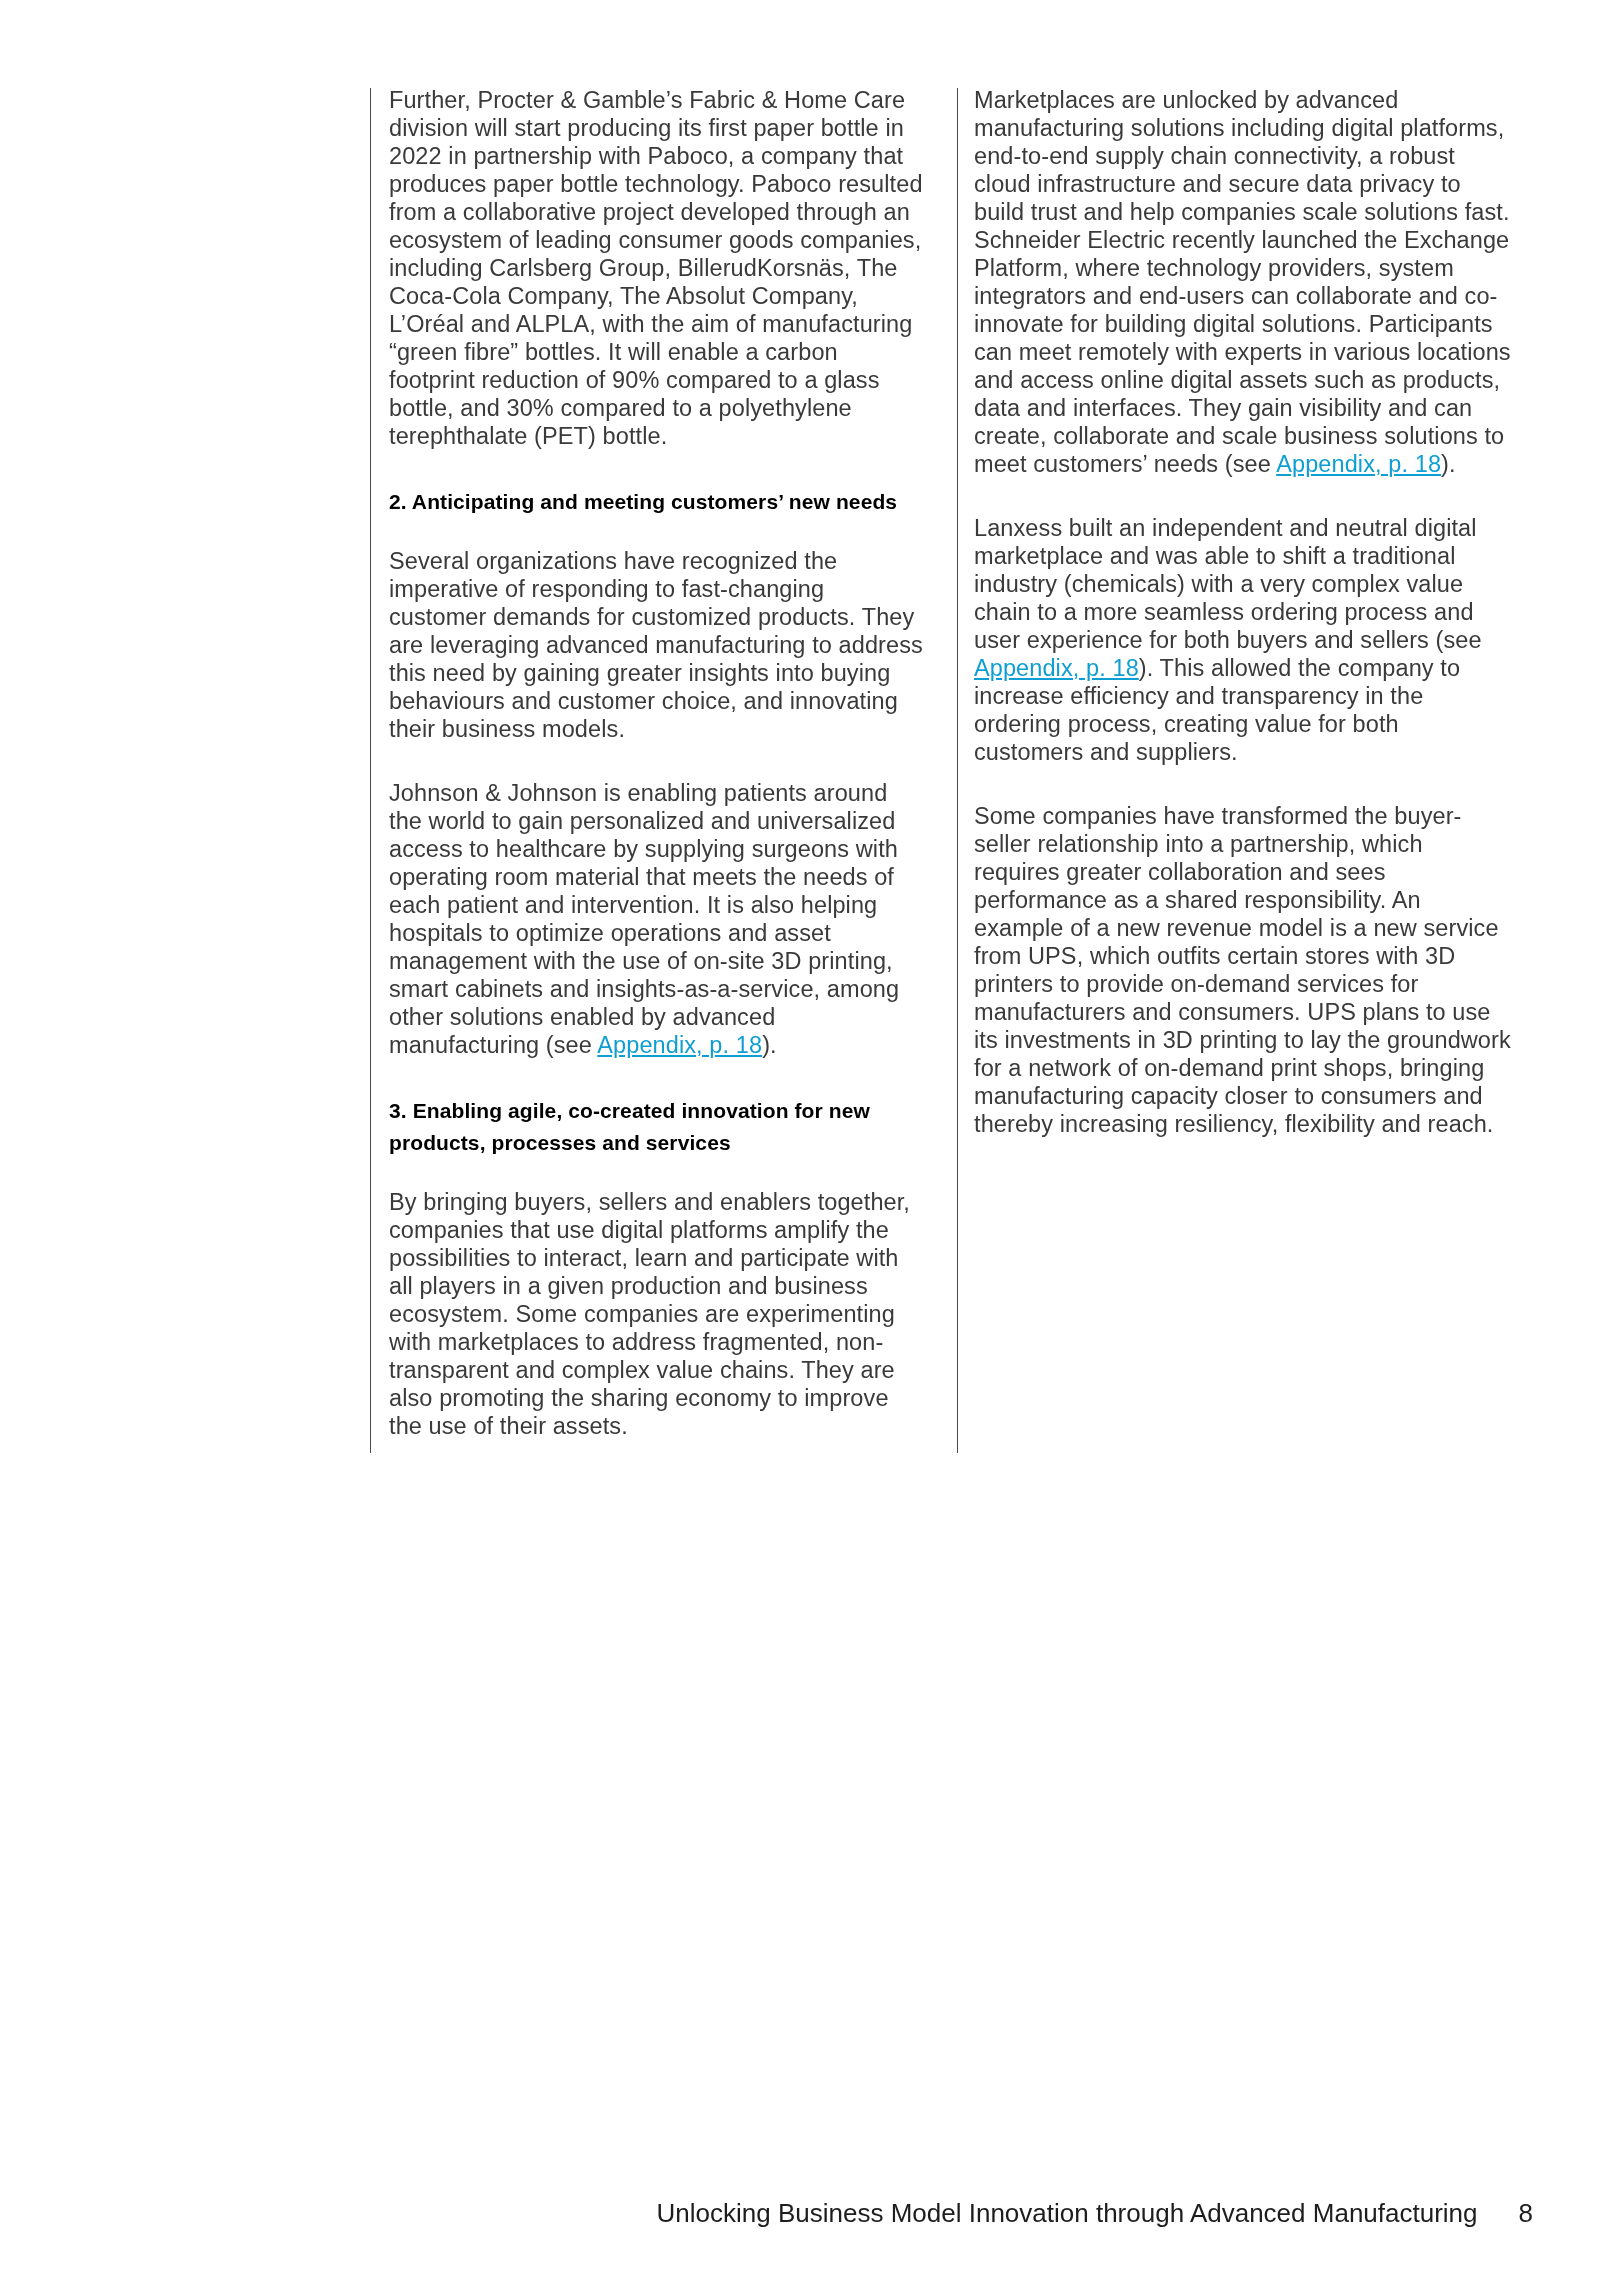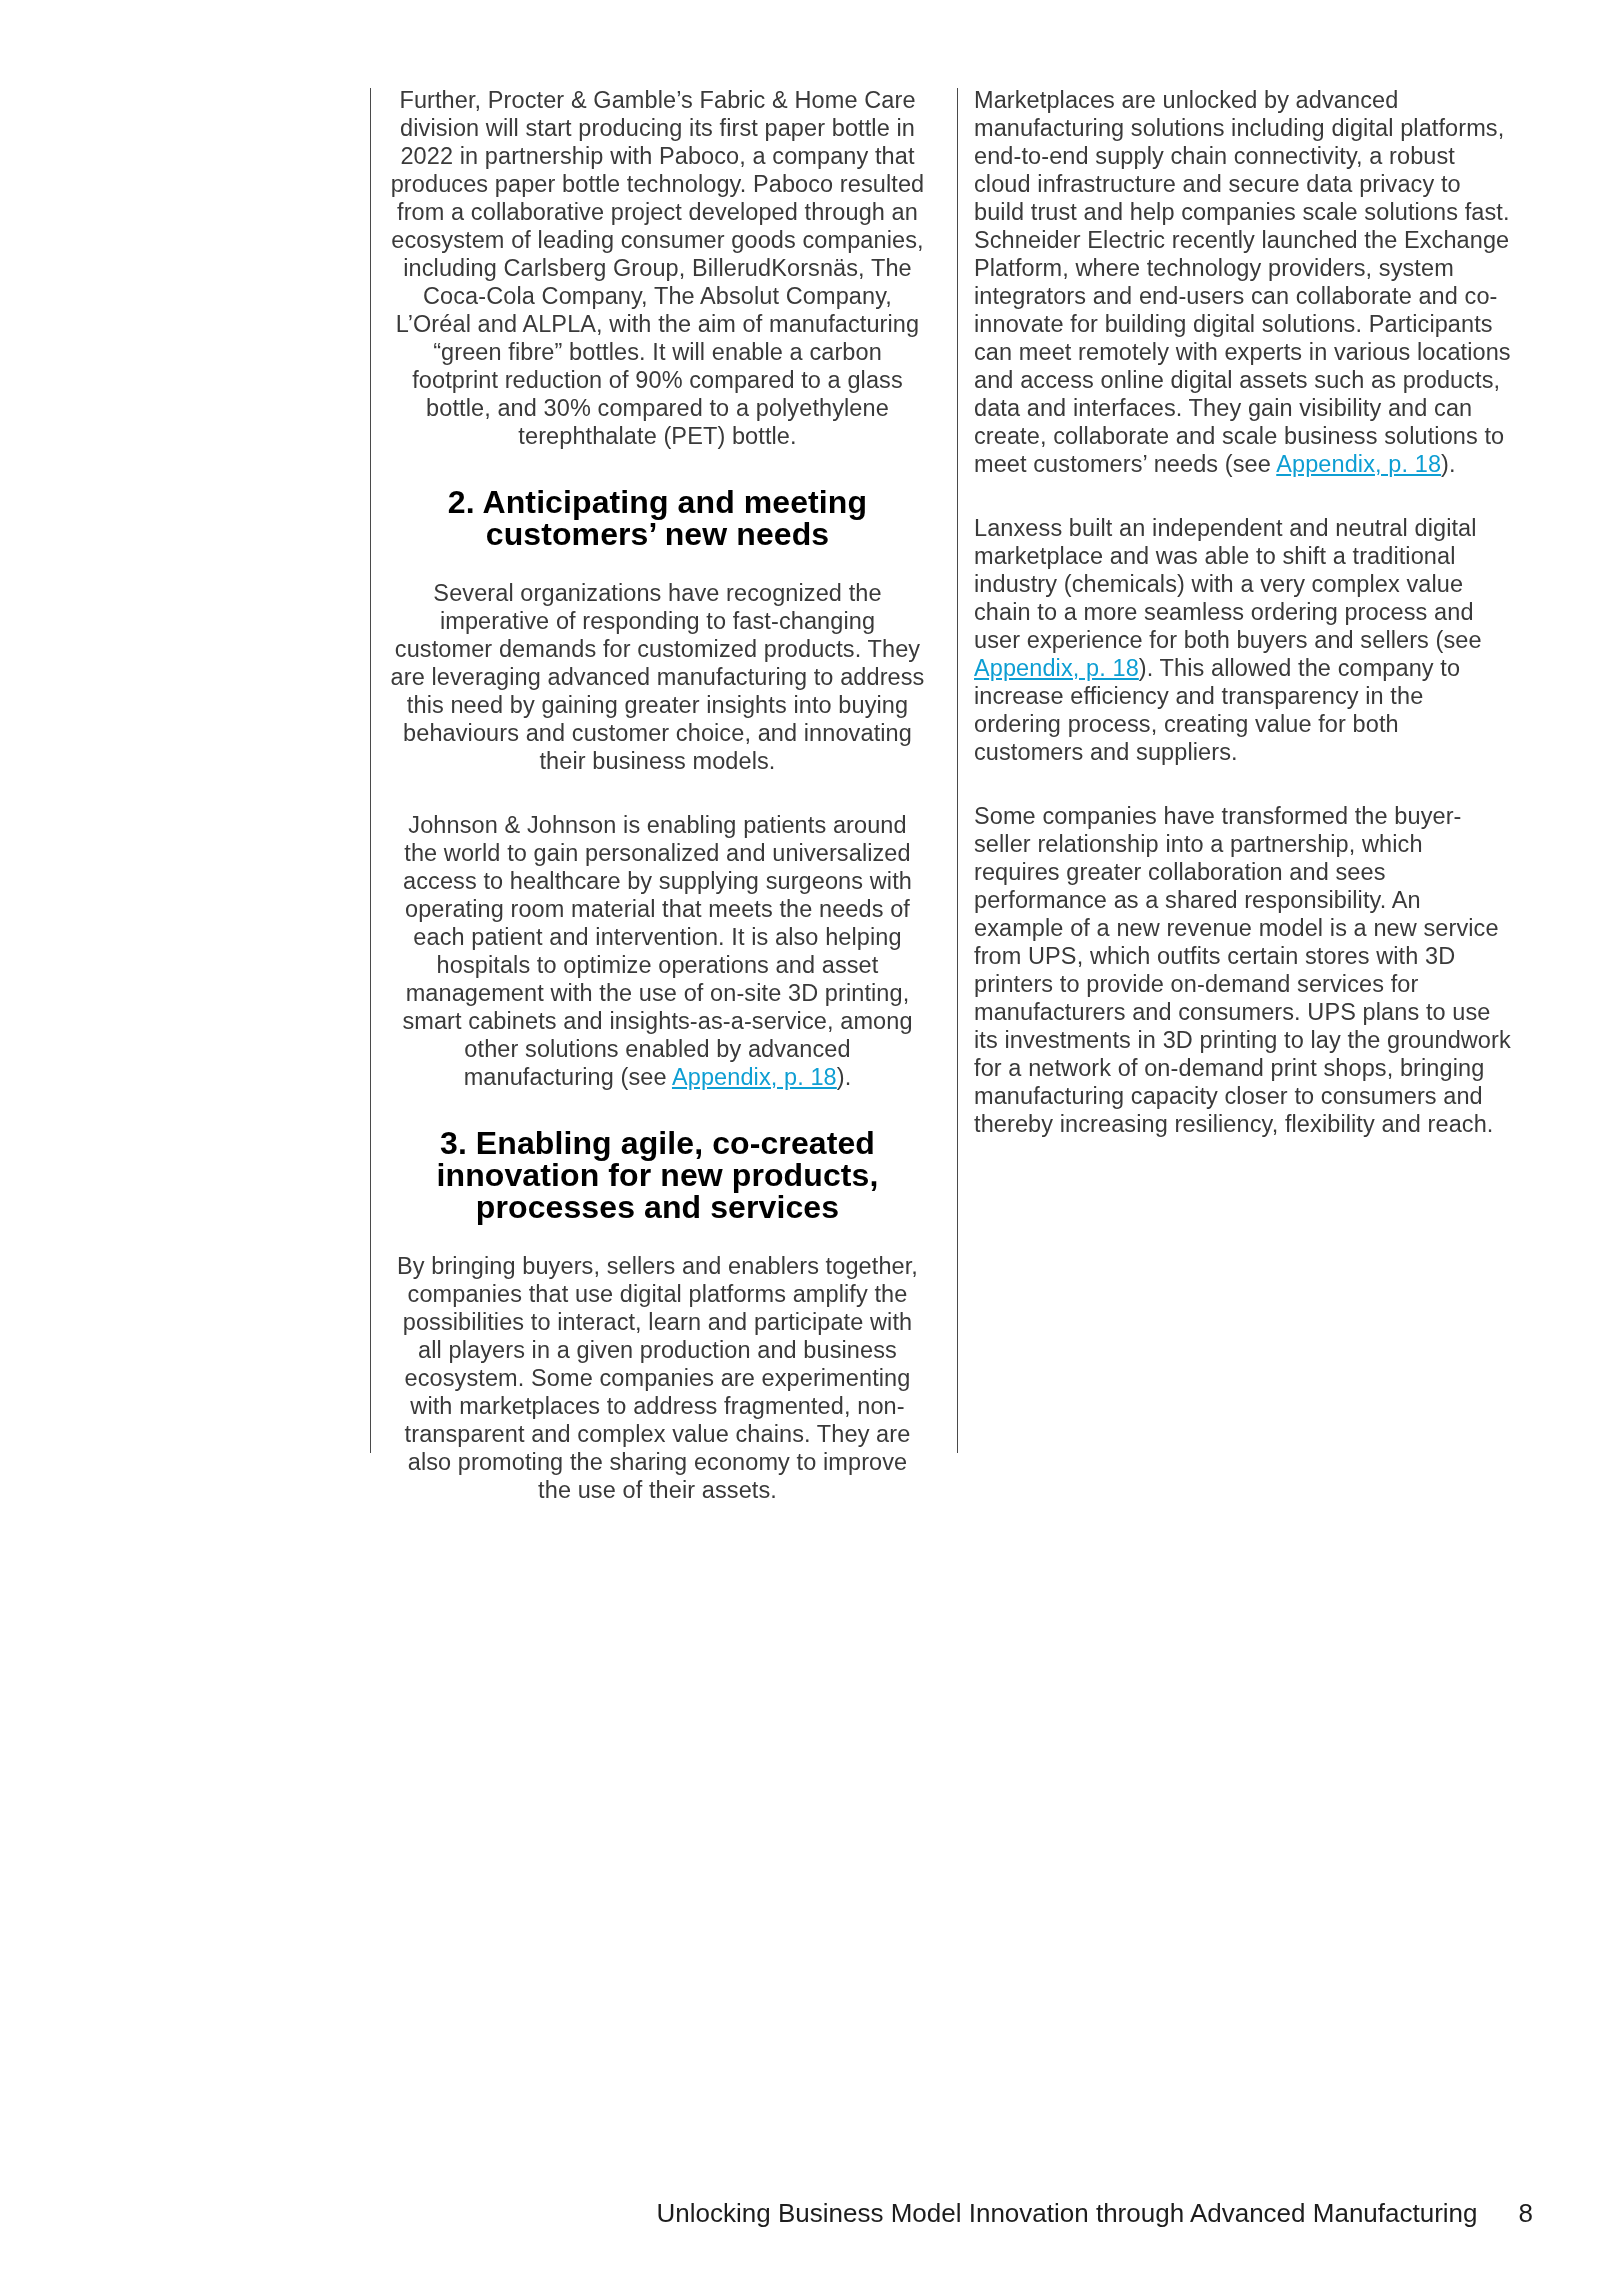--- a/index.html
+++ b/index.html
@@ -27,27 +27,27 @@
   .column {
     position: absolute;
     top: 86px;
     width: 537px;
     font-size: 23.5px;
     line-height: 28px;
     font-weight: 400;
     color: #3a3a3a;
     letter-spacing: 0.1px;
   }
-  .col-left  { left: 389px; text-align: center; }
+  .col-left  { left: 389px; }
   .col-right { left: 974px; }
   .column p {
     margin: 0 0 36px 0;
   }
   .column h2 {
-    font-size: 32px;
+    font-size: 21px;
     line-height: 32px;
     font-weight: 700;
     color: #000000;
     margin: 15.7px 0 29px 0;
   }
   a.applink {
     color: var(--link-color, #0d9ed3);
     text-decoration: underline;
     cursor: pointer;
   }

